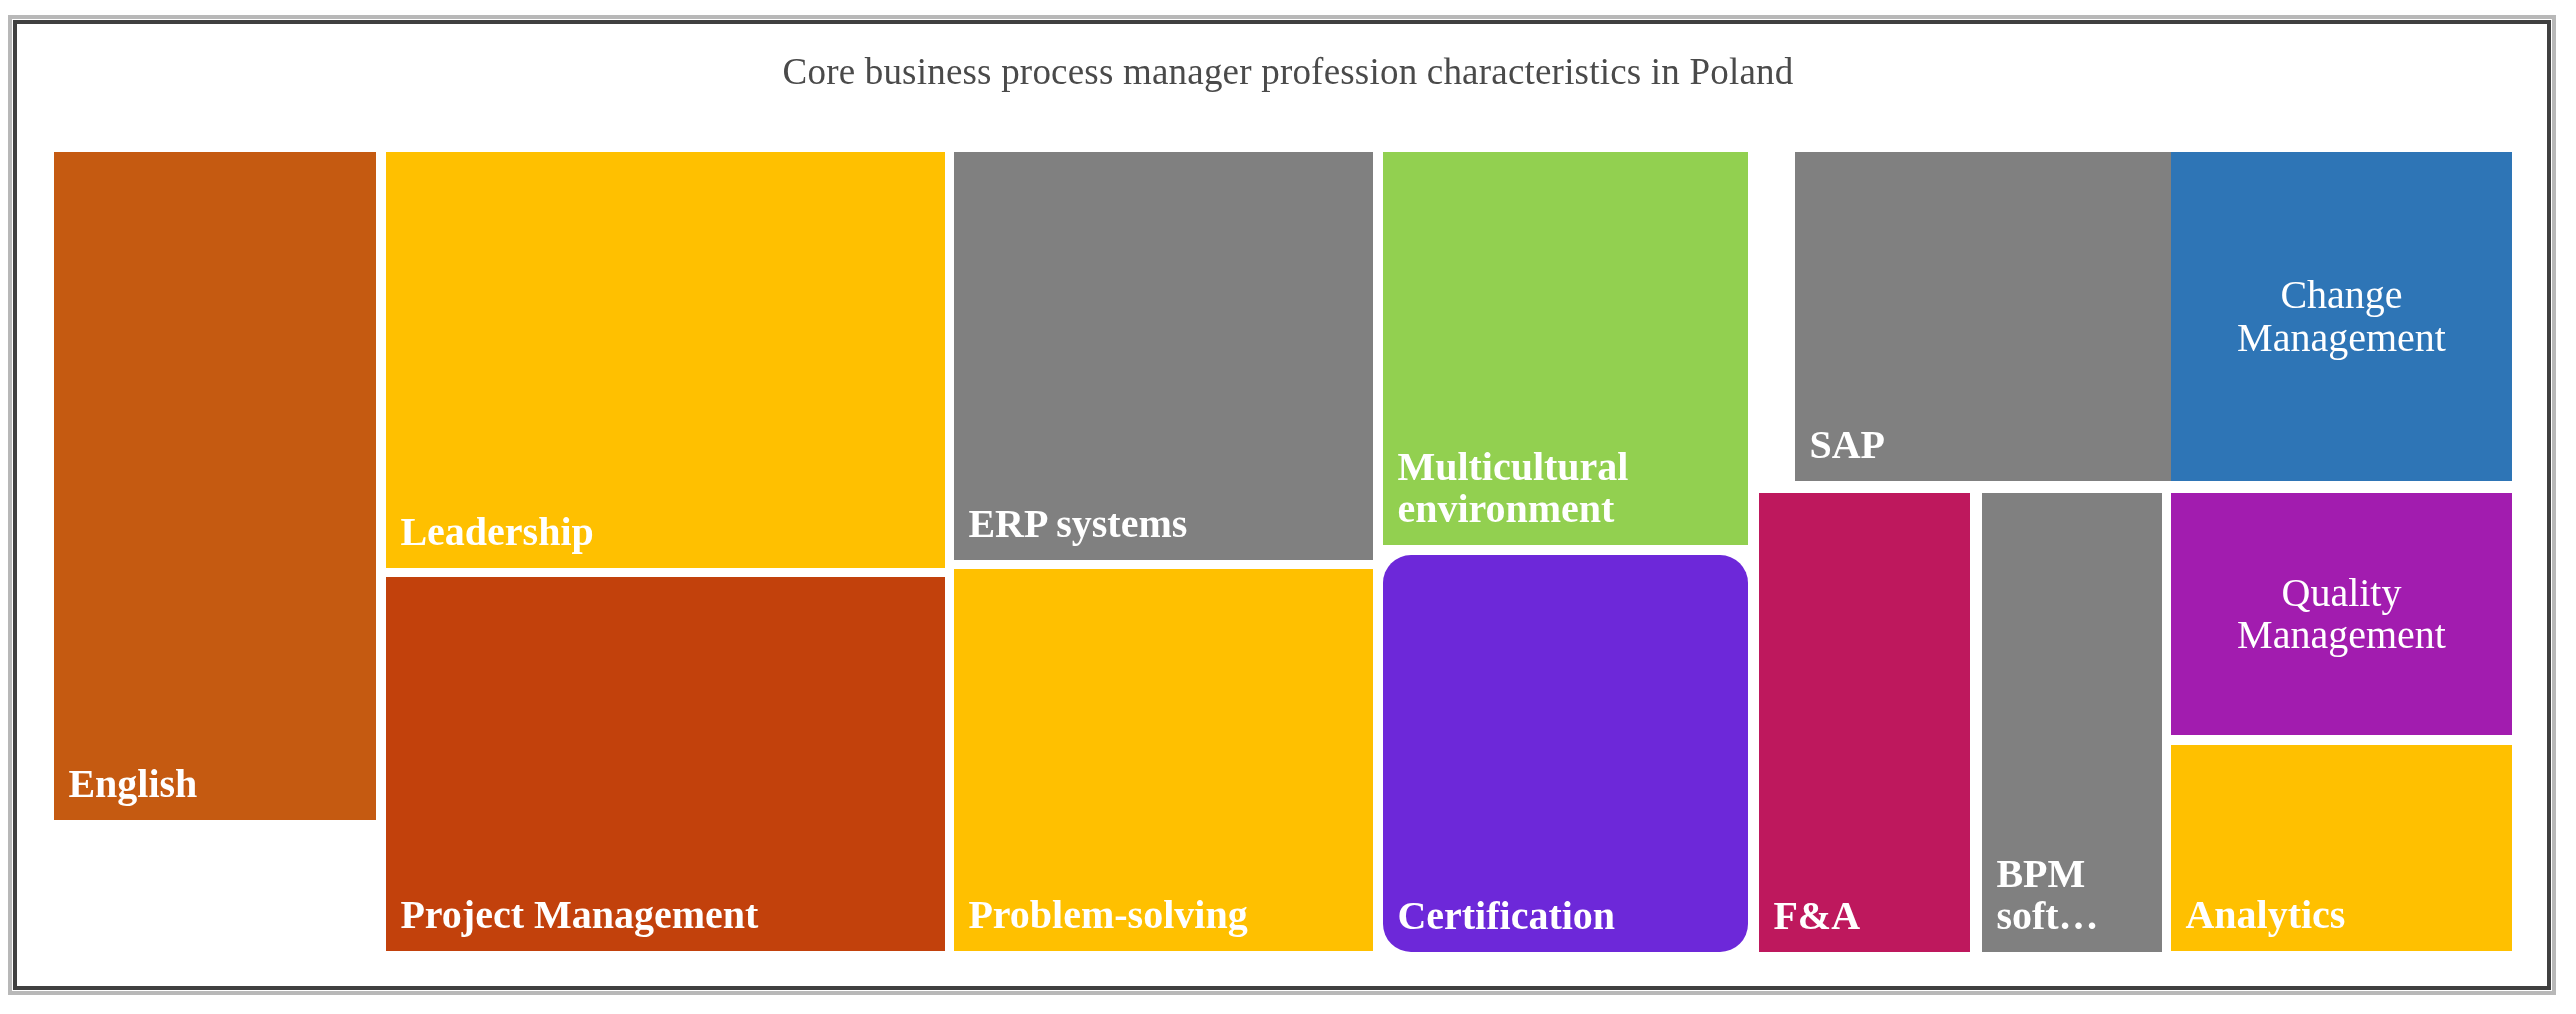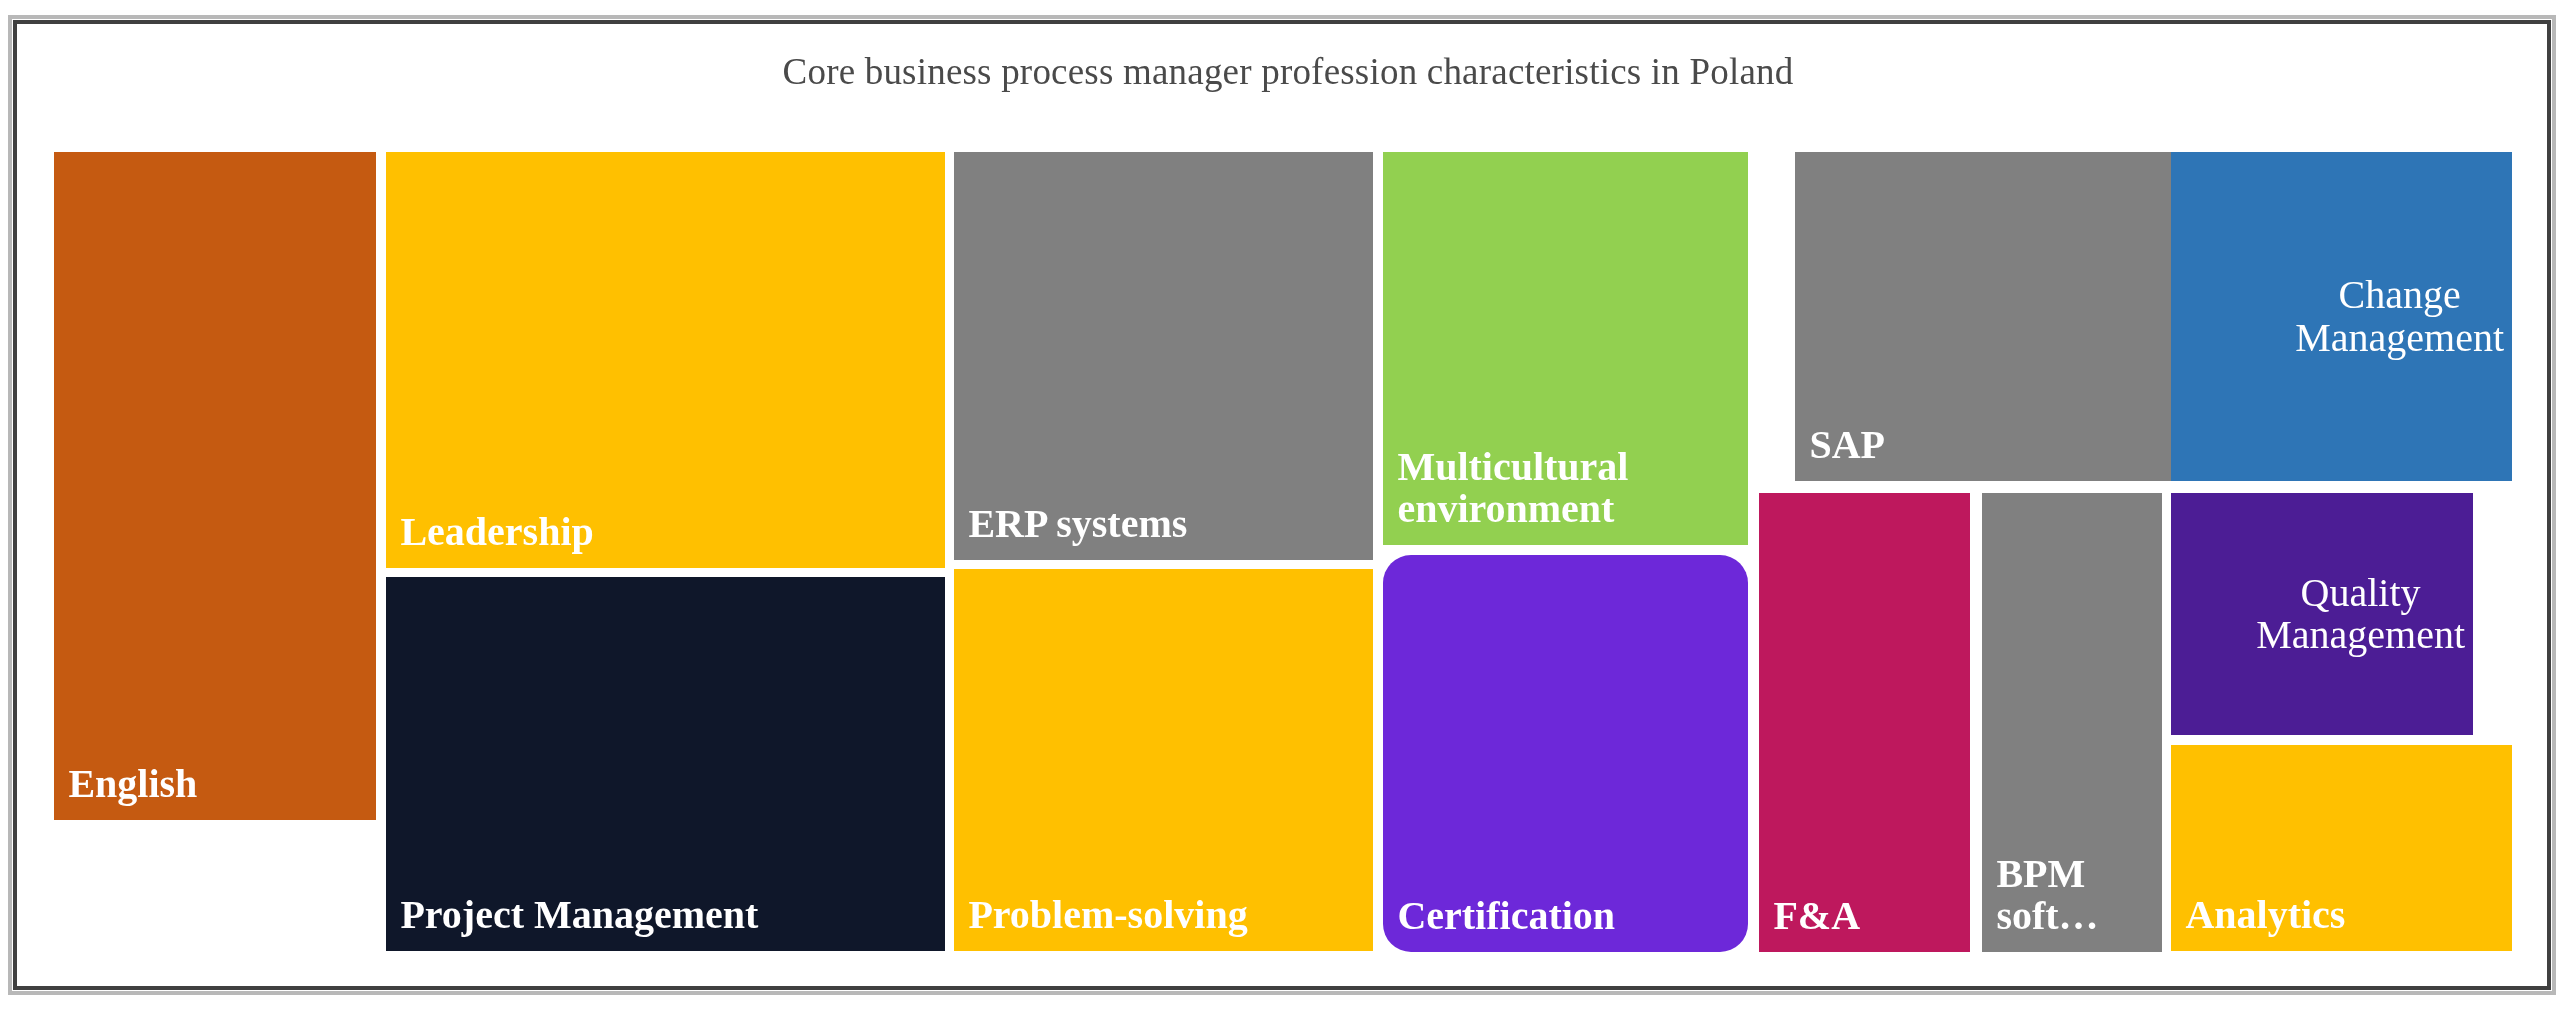--- a/index.html
+++ b/index.html
@@ -84,21 +84,21 @@
   }
   .tile.anchor-bl .tile-label {
     padding: 0 0 14.4px 14.4px;
     text-align: left;
     font-weight: bold;
   }
 
   
   .tile.anchor-c {
     align-items: center;
-    justify-content: flex-end;
+    justify-content: center;
   }
   .tile.anchor-c .tile-label {
     padding: 0 8px;
     text-align: center;
   }
 </style>
 </head>
 <body>
 
 <div id="canvas">
@@ -107,21 +107,21 @@
 
   <div id="chart-title">Core business process manager profession characteristics in Poland</div>
 
   <div id="treemap">
       <div class="tile anchor-bl" style="left: 54px; top: 152px; width: 322px; height: 668px; background: rgb(197, 90, 17);">
         <span class="tile-label">English</span>
       </div>
       <div class="tile anchor-bl" style="left: 386px; top: 152px; width: 559px; height: 416px; background: rgb(255, 192, 0);">
         <span class="tile-label">Leadership</span>
       </div>
-      <div class="tile anchor-bl" style="left: 386px; top: 577px; width: 559px; height: 374px; background: #0f172a;">
+      <div class="tile anchor-bl" style="left: 386px; top: 577px; width: 559px; height: 374px; background: #c2410c;">
         <span class="tile-label">Project Management</span>
       </div>
       <div class="tile anchor-bl" style="left: 954px; top: 152px; width: 419px; height: 408px; background: rgb(128, 128, 128);">
         <span class="tile-label">ERP systems</span>
       </div>
       <div class="tile anchor-bl" style="left: 954px; top: 569px; width: 419px; height: 382px; background: rgb(255, 192, 0);">
         <span class="tile-label">Problem-solving</span>
       </div>
       <div class="tile anchor-bl" style="left: 1383px; top: 152px; width: 365px; height: 393px; background: rgb(146, 208, 80);">
         <span class="tile-label">Multicultural
@@ -137,21 +137,21 @@
         <span class="tile-label">F&amp;A</span>
       </div>
       <div class="tile anchor-bl" style="left: 1982px; top: 493px; width: 180px; height: 459px; background: rgb(128, 128, 128);">
         <span class="tile-label">BPM
 soft…</span>
       </div>
       <div class="tile anchor-c" style="left: 2171px; top: 152px; width: 341px; height: 329px; background: rgb(46, 117, 182);">
         <span class="tile-label">Change
 Management</span>
       </div>
-      <div class="tile anchor-c" style="left: 2171px; top: 493px; width: 302px; height: 242px; background: #4c1d95;">
+      <div class="tile anchor-c" style="left: 2171px; top: 493px; width: 341px; height: 242px; background: #a21caf;">
         <span class="tile-label">Quality
 Management</span>
       </div>
       <div class="tile anchor-bl" style="left: 2171px; top: 745px; width: 341px; height: 206px; background: rgb(255, 192, 0);">
         <span class="tile-label">Analytics</span>
       </div>
     </div>
 
 </div>
 

